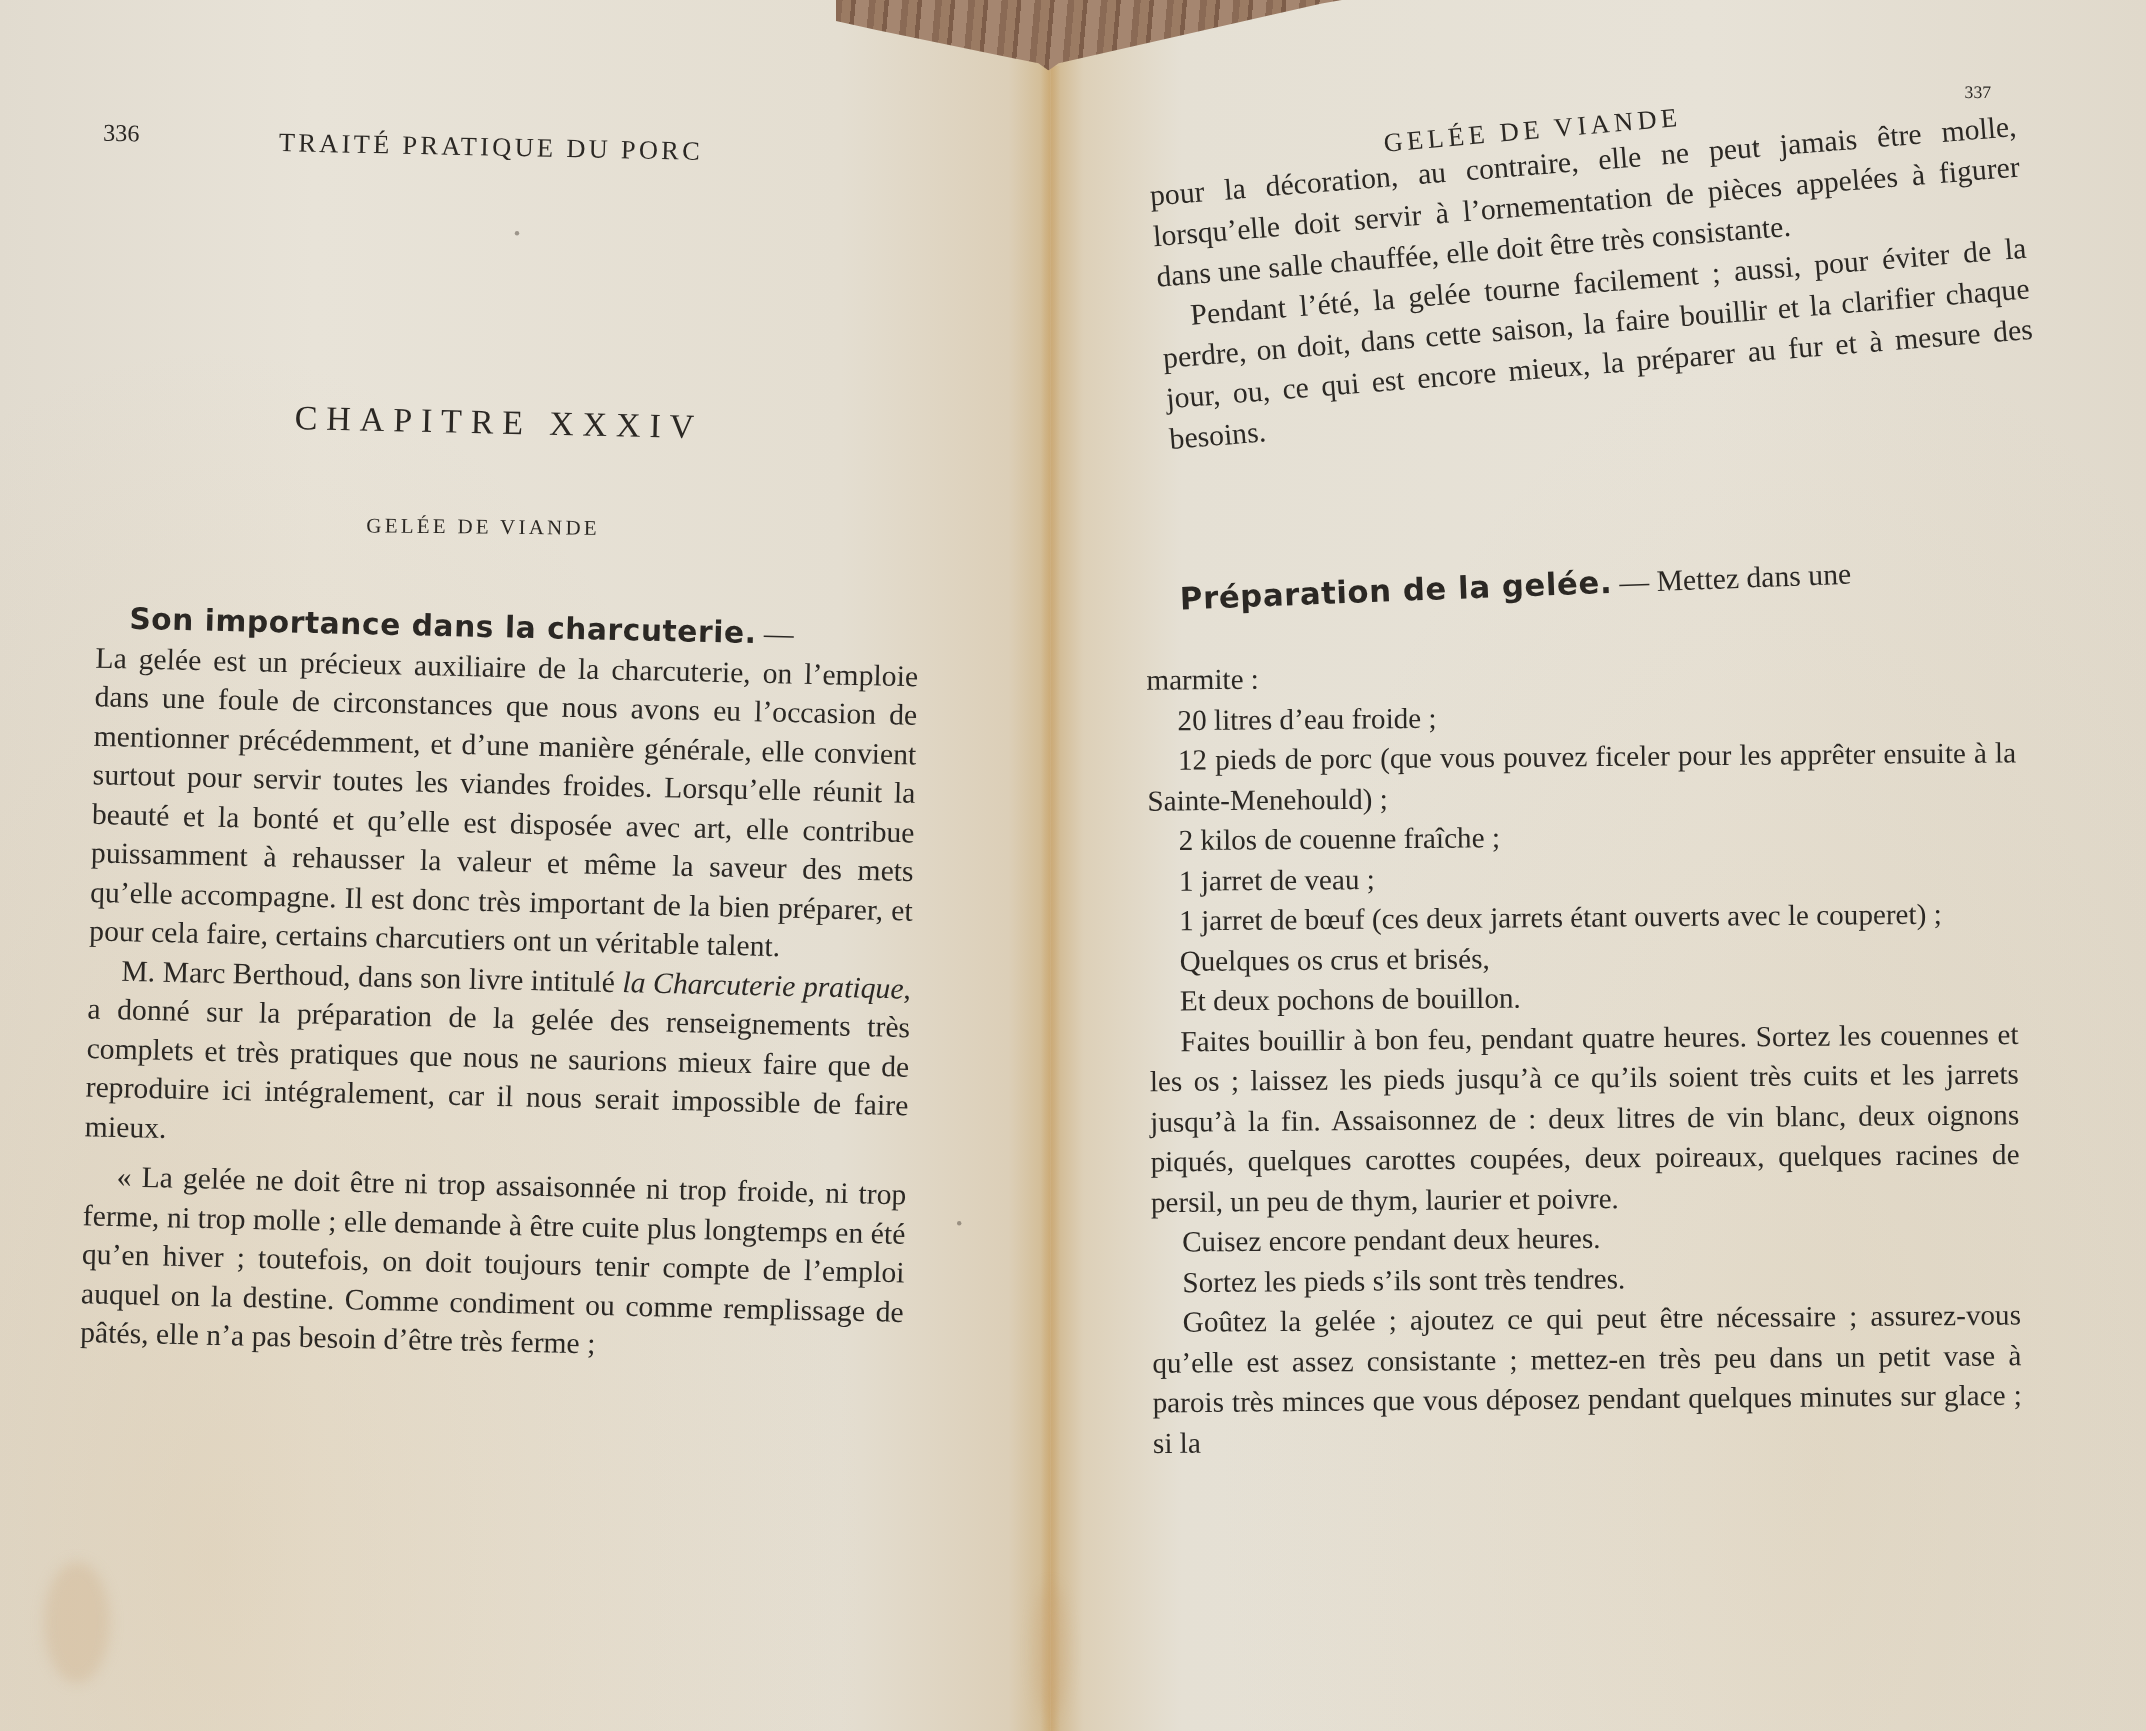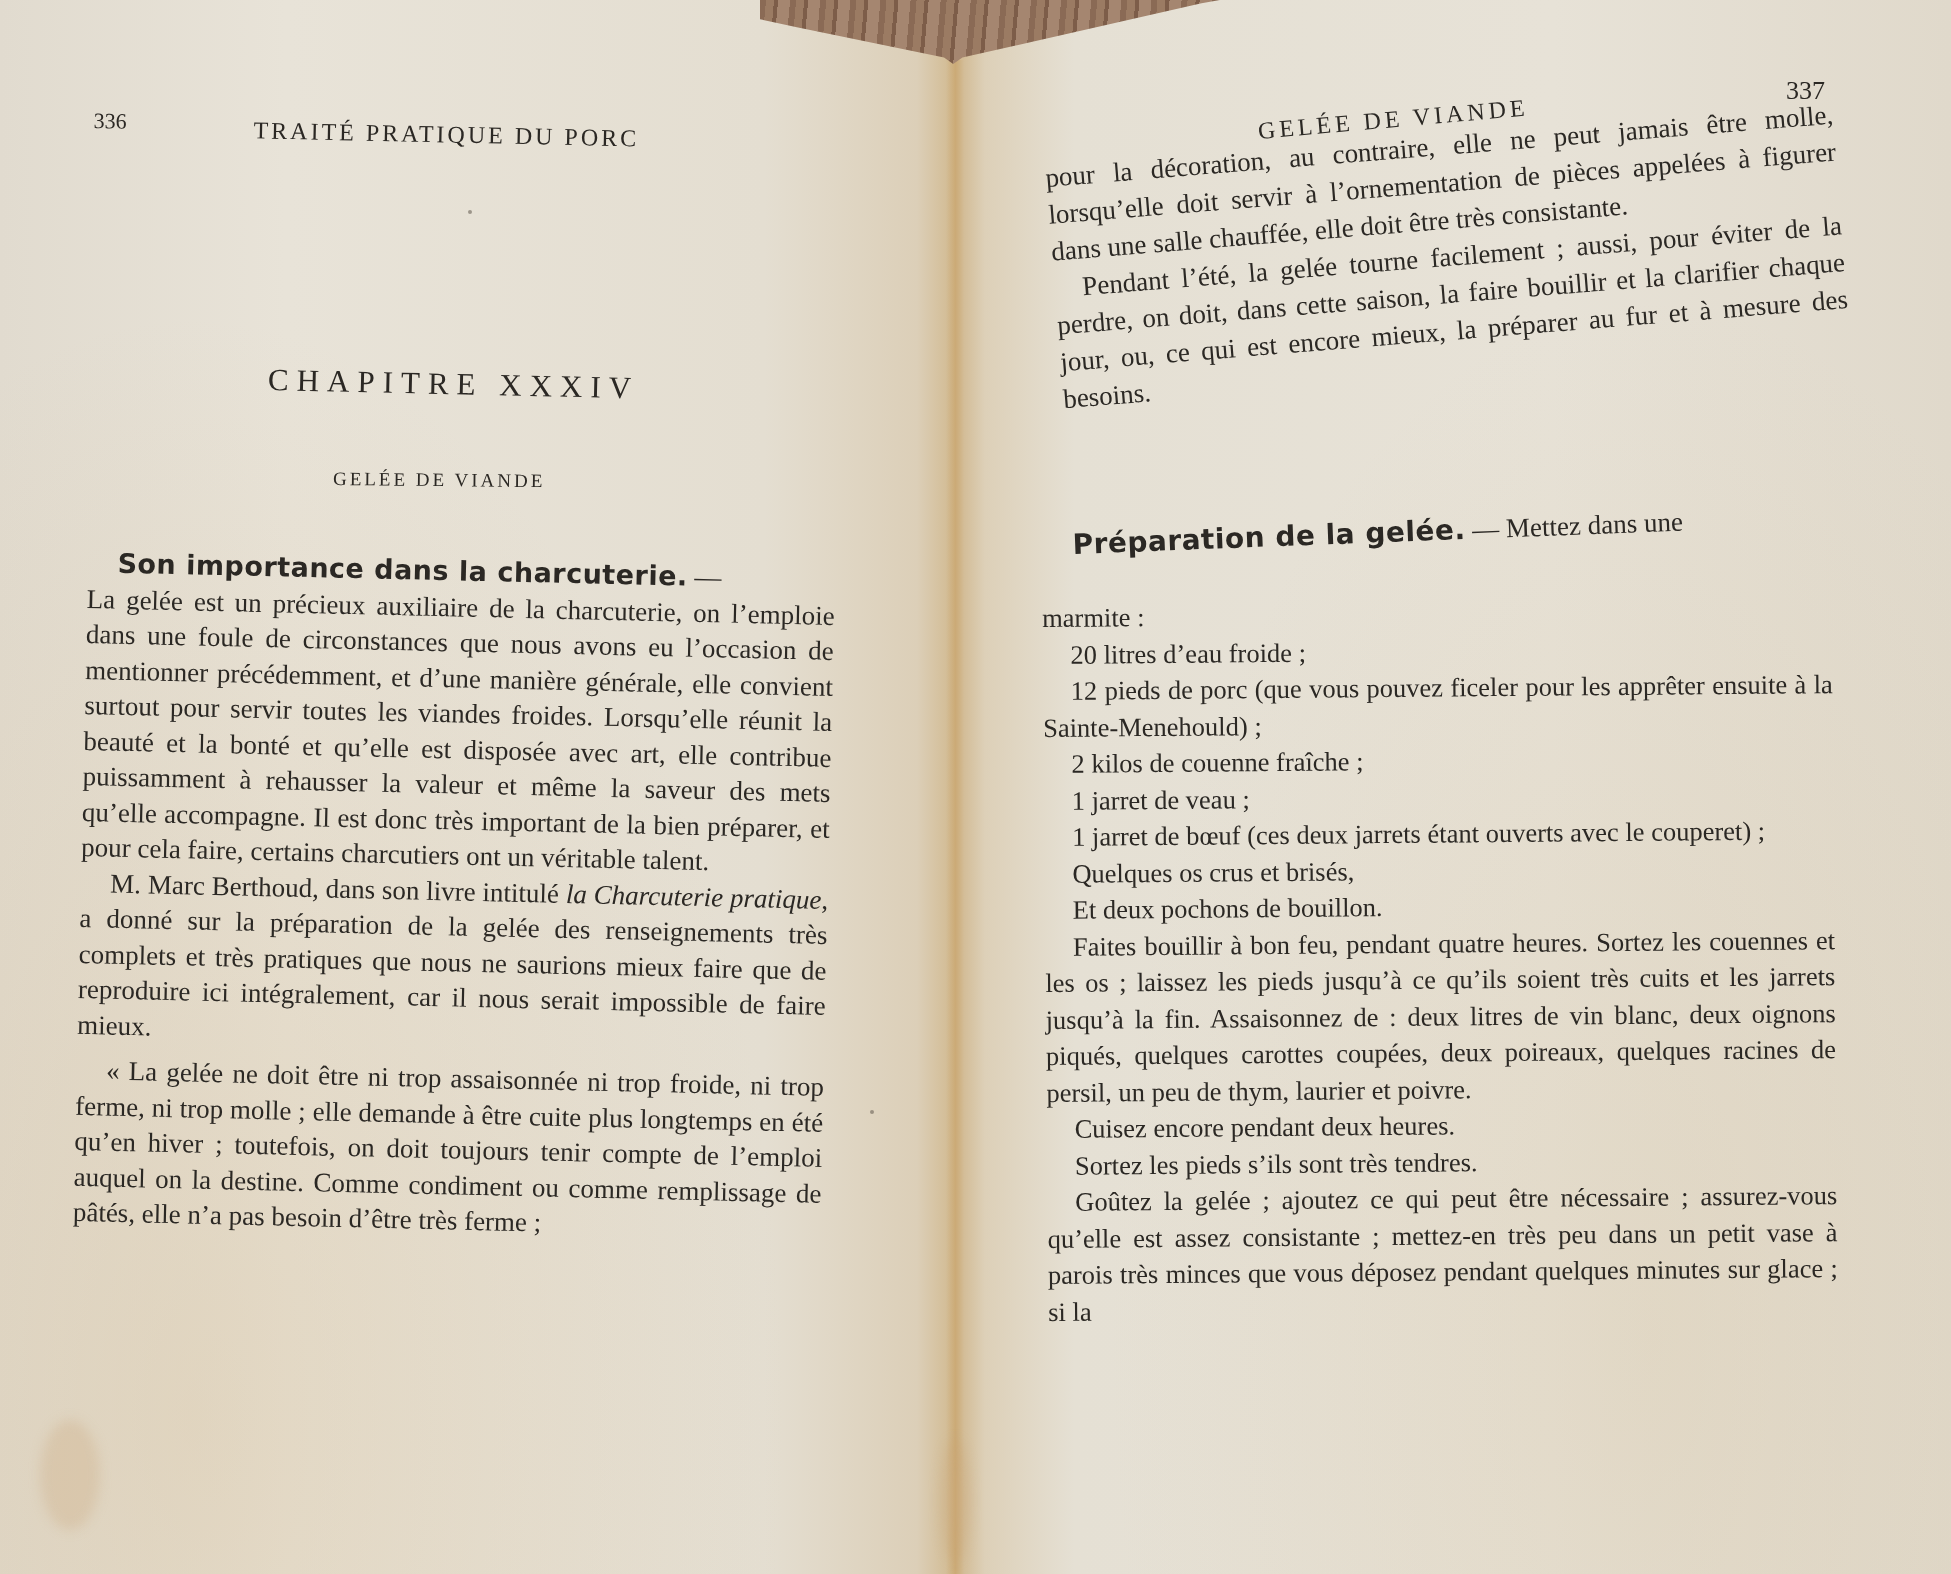--- a/index.html
+++ b/index.html
@@ -58,21 +58,21 @@
   }
   .left-body p { margin: 0; }
   .left-body .indent { text-indent: 30px; }
   .section-heading {
     font-family: "DejaVu Sans", "Liberation Sans", sans-serif; font-weight: bold;
     font-size: 27px; letter-spacing: 0.5px;
   }
   .gap { height: 10px; }
 
   
-  .folio-right { position: absolute; left: 1786px; top: 76px; font-size: 26px; }
+  .folio-right { position: absolute; left: 1786px; top: 76px; font-size: 16px; }
   .running-head-right {
     position: absolute; left: 1258px; top: 118px; font-size: 24px; letter-spacing: 4px;
     transform: rotate(-5deg); transform-origin: left;
   }
   .right-top {
     left: 1044px; top: 160px; width: 790px; transform: rotate(-4.6deg); transform-origin: left top;
     font-size: 27px; line-height: 37px; text-align: justify;
   }
   .right-top p { margin: 0; }
   .right-top .indent { text-indent: 28px; }

